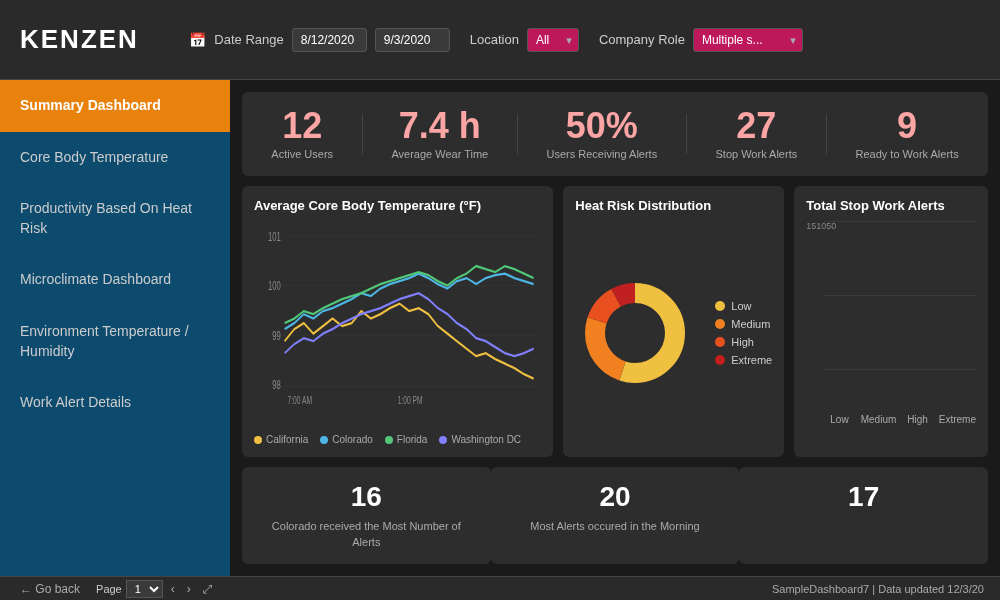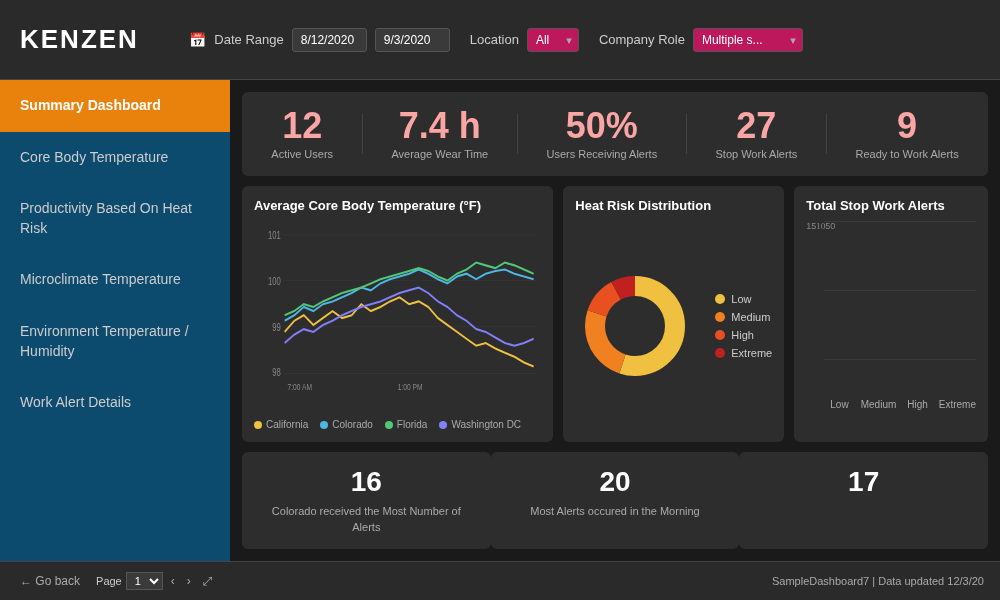--- a/index.html
+++ b/index.html
@@ -262,21 +262,21 @@
     .bottom-stat-label {
       font-size: 11px;
       color: #aaa;
       margin-top: 6px;
       line-height: 1.4;
     }
 
     
     .footer {
       background: #2a2a2a;
-      height: 39px;
+      height: 24px;
       display: flex;
       align-items: center;
       padding: 0 16px;
       border-top: 1px solid #444;
       justify-content: space-between;
       flex-shrink: 0;
     }
     .footer-left {
       display: flex;
       align-items: center;
@@ -354,21 +354,21 @@
     <div class="sidebar-item active">
       <span>Summary Dashboard</span>
     </div>
     <div class="sidebar-item">
       <span>Core Body Temperature</span>
     </div>
     <div class="sidebar-item">
       <span>Productivity Based On Heat Risk</span>
     </div>
     <div class="sidebar-item">
-      <span>Microclimate Temperature</span>
+      <span>Microclimate Dashboard</span>
     </div>
     <div class="sidebar-item">
       <span>Environment Temperature / Humidity</span>
     </div>
     <div class="sidebar-item">
       <span>Work Alert Details</span>
     </div>
   </div>
 
   <div class="content">
@@ -480,21 +480,21 @@
           </div>
         </div>
       </div>
 
       <div class="chart-card chart-card-small">
         <div class="chart-title">Total Stop Work Alerts</div>
         <div style="flex:1; display:flex; align-items:stretch; position:relative;">
 
           <div style="display:flex;flex-direction:row;justify-content:space-between;padding-bottom:20px;width:18px;">
             <span style="font-size:9px;color:#888;">15</span>
-            <span style="font-size:9px;color:#888;font-family:Liberation Serif, serif;">10</span>
+            <span style="font-size:9px;color:#888;">10</span>
             <span style="font-size:9px;color:#888;">5</span>
             <span style="font-size:9px;color:#888;">0</span>
           </div>
 
           <div style="flex:1;display:flex;align-items:flex-end;gap:6px;padding-bottom:20px;position:relative;">
 
             <div style="position:absolute;top:0;left:0;right:0;height:1px;background:#3a3a3a;"></div>
             <div style="position:absolute;top:33%;left:0;right:0;height:1px;background:#3a3a3a;"></div>
             <div style="position:absolute;top:66%;left:0;right:0;height:1px;background:#3a3a3a;"></div>
 

